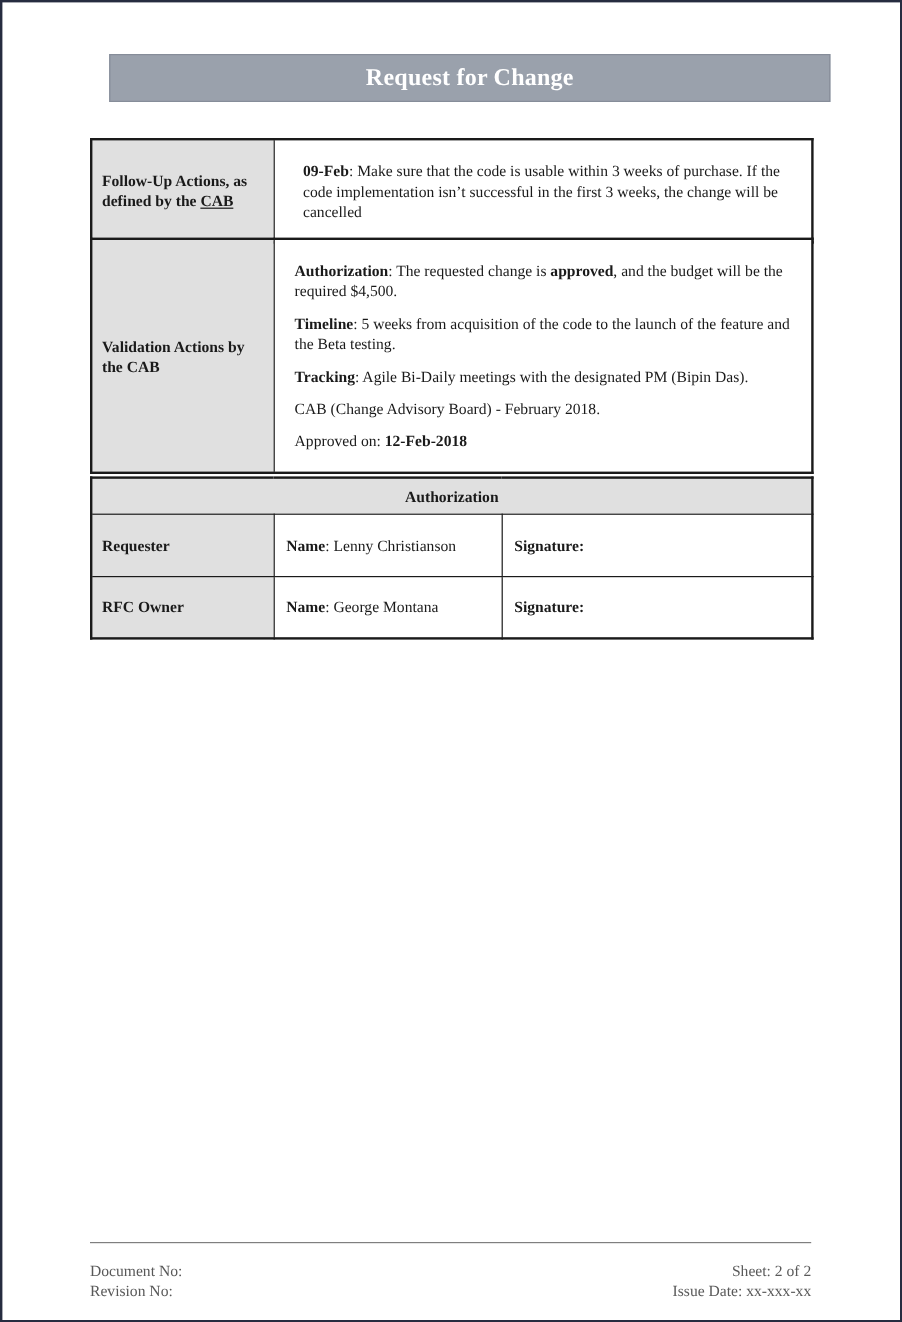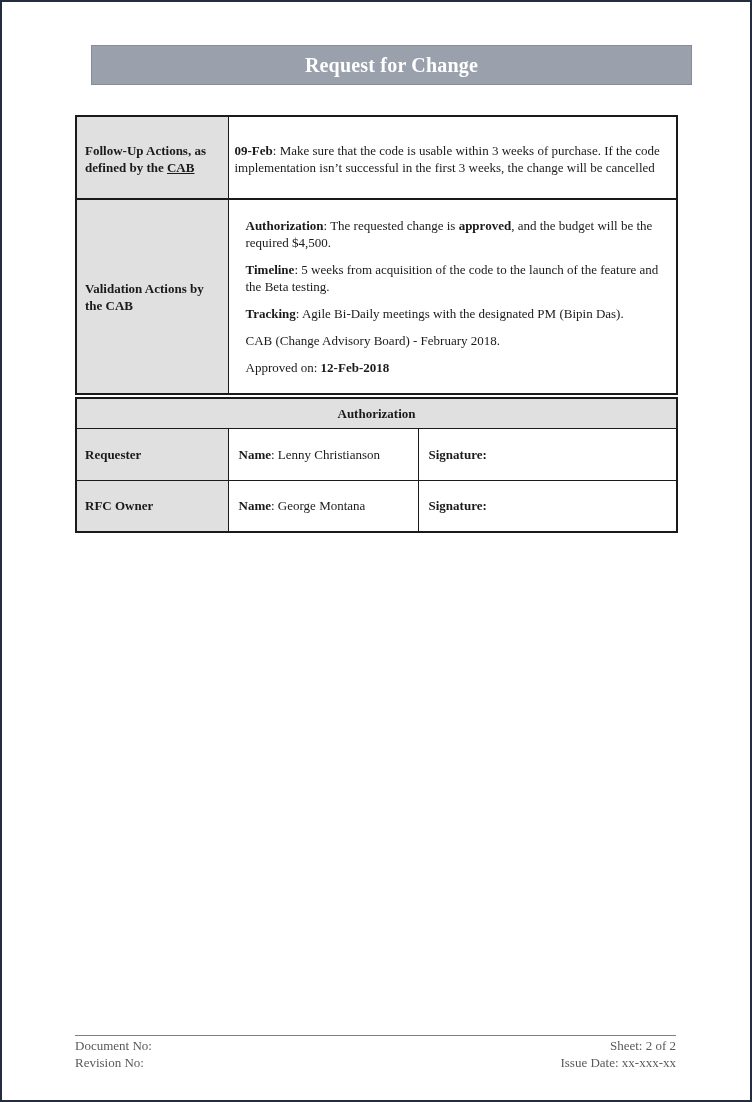--- a/index.html
+++ b/index.html
@@ -43,21 +43,21 @@
     vertical-align: middle;
   }
   .t-followup { top: 113px; }
   .t-validation { top: 196px; }
   .t-auth { top: 395px; }
   .label-cell {
     background: #e0e0e0;
     font-weight: bold;
     padding: 6px 8px;
   }
-  .content-cell { padding: 8px 6px; background: #ffffff; }
+  .content-cell { padding: 8px 24px; background: #ffffff; }
   .t-followup td { height: 86px; margin-top: 28px; }
   .t-validation .content-cell { height: 179px; padding: 17px; vertical-align: middle; }
   .t-validation p { margin: 0 0 10px 0; }
   .t-validation p:last-child { margin-bottom: 0; }
   .u { text-decoration: underline; }
   .auth-header td {
     background: #e0e0e0;
     font-weight: bold;
     text-align: center;
     height: 30px;
@@ -70,21 +70,21 @@
     font-size: 12.4px;
     white-space: nowrap;
     padding: 3px 4px 3px 7px;
   }
   .dist-value { font-weight: bold; padding: 3px 10px; background: #ffffff; }
   .footer {
     position: absolute;
     left: 73px; top: 1033px;
     width: 601px;
     border-top: 1px solid #7f7f7f;
-    padding-top: 1px;
+    padding-top: 14px;
     color: #595959;
     font-size: 13px;
     line-height: 17px;
     display: flex;
     justify-content: space-between;
   }
   .footer-right { text-align: right; }
 </style>
 </head>
 <body>

